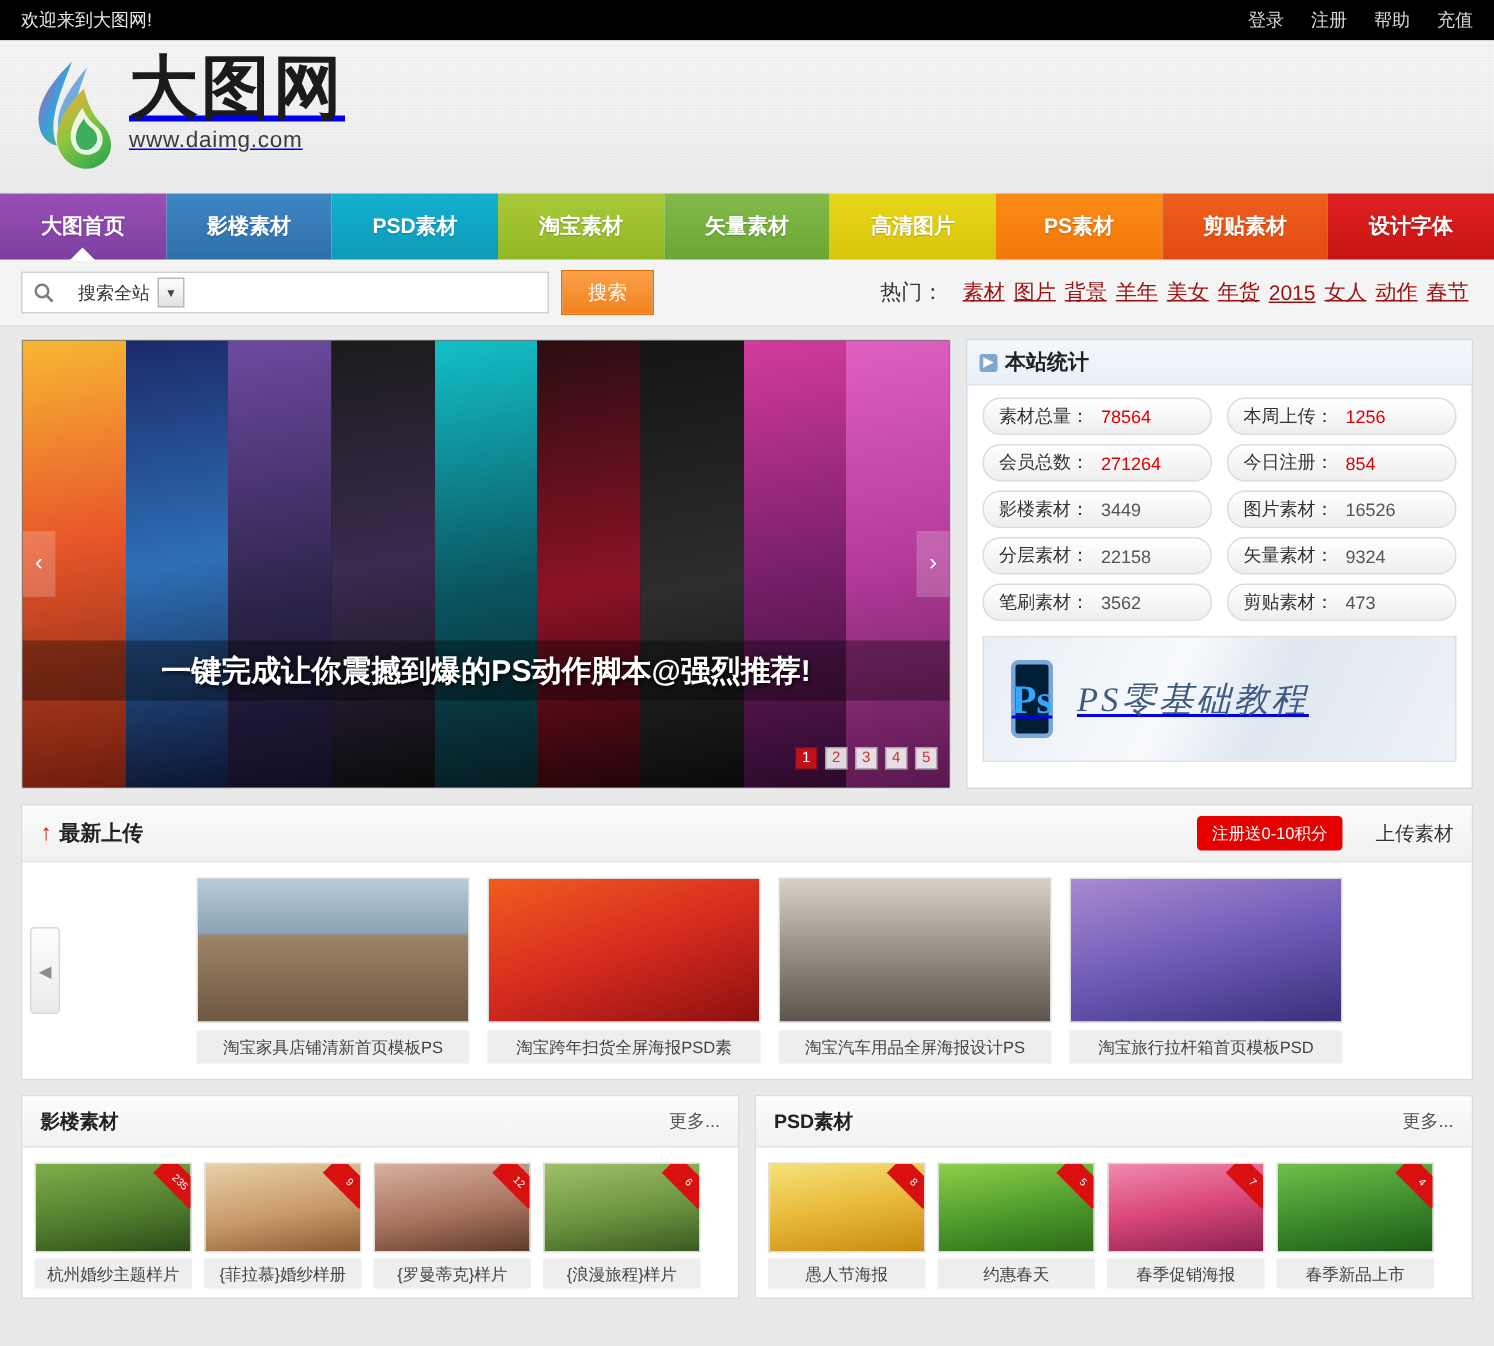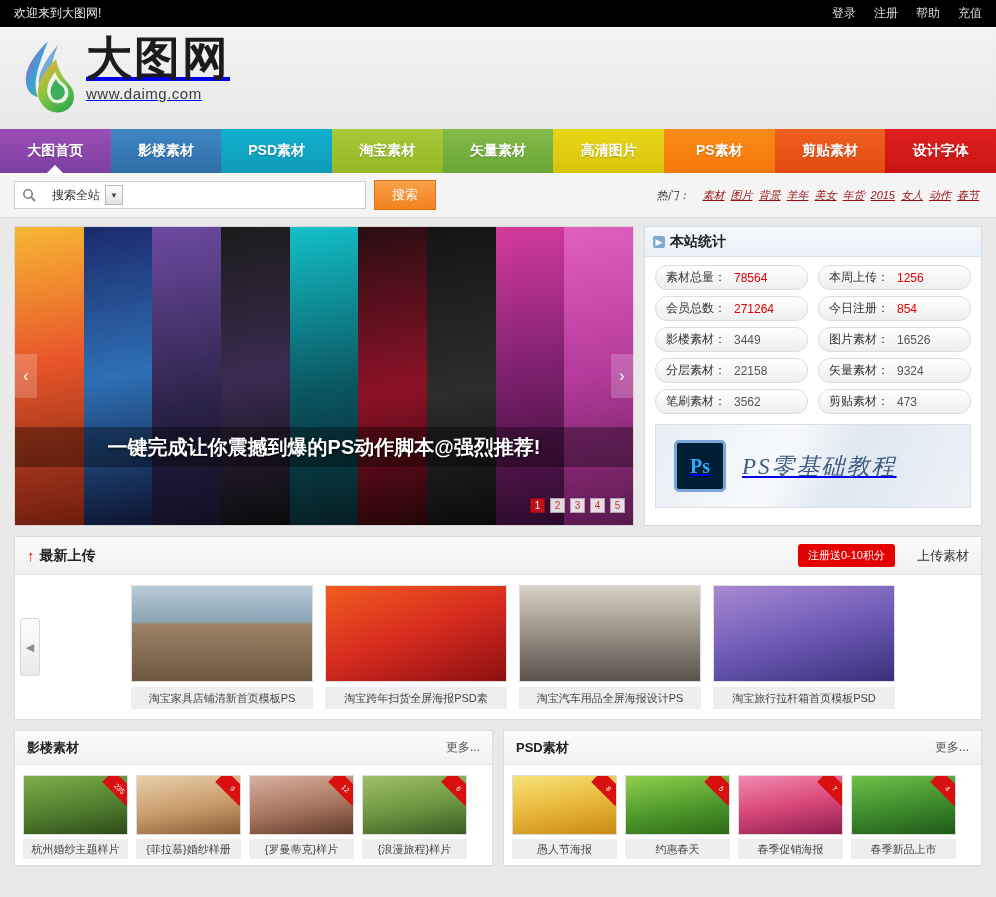--- a/index.html
+++ b/index.html
@@ -87,21 +87,21 @@
     display: flex; align-items: center; justify-content: center;
     font-size: 8px; color: #444; margin-right: 3px;
   }
   .searchbtn {
     margin-left: 8px; width: 62px; height: 30px;
     background: linear-gradient(#fba14b, #f2811e);
     border: 1px solid #e0720f; color: #fff; font-size: 13px;
     display: flex; align-items: center; justify-content: center;
     cursor: pointer;
   }
-  .hotwrap { margin-left: auto; display: flex; align-items: center; font-size: 11px; font-style: italic; }
+  .hotwrap { margin-left: auto; display: flex; align-items: center; font-size: 14px; }
   .hotwrap .hotlabel { color: #333; margin-right: 10px; }
   .hotwrap a {
     color: #9b1111; text-decoration: underline; margin: 0 3px;
   }
 
   
   .main { padding: 8px 14px 0 14px; display: flex; gap: 10px; }
 
   .slider {
     width: 620px; height: 300px; position: relative; overflow: hidden;
@@ -161,23 +161,23 @@
     font-size: 12px; color: #333;
   }
   .statcell .sval { margin-left: 8px; color: #555; }
   .statcell .sval.hot { color: #e00000; font-weight: normal; }
   .psbanner {
     margin: 2px 10px 0 10px; height: 84px; border: 1px solid #dfdfdf;
     background: linear-gradient(115deg, #e8eef5 0%, #f7f9fc 40%, #dfe7f0 60%, #eef2f7 100%);
     display: flex; align-items: center; padding-left: 18px; gap: 16px;
   }
   .ps-icon {
-    width: 52px; height: 52px; background: #001e36;
+    width: 28px; height: 52px; background: #001e36;
     border: 3px solid #7aa7d9; border-radius: 5px;
-    color: #31a8ff; font-size: 20px; font-weight: bold;
+    color: #31a8ff; font-size: 27px; font-weight: bold;
     display: flex; align-items: center; justify-content: center;
     font-family: "Liberation Serif", serif;
   }
   .ps-text {
     font-size: 23px; color: #3d5a80; font-style: italic;
     font-family: "Liberation Serif", serif; letter-spacing: 2px;
   }
 
   
   .panel {

